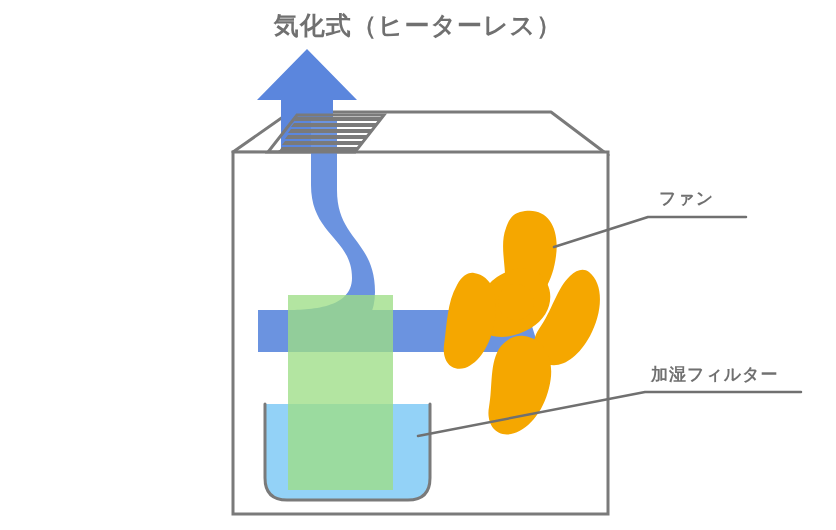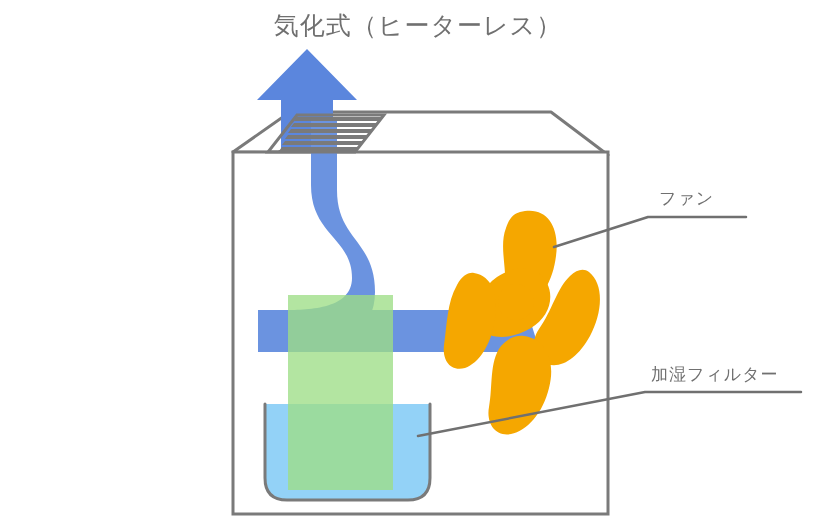--- a/index.html
+++ b/index.html
@@ -7,20 +7,21 @@
     padding: 0;
     background: #ffffff;
   }
   #stage {
     position: relative;
     width: 812px;
     height: 530px;
     background: #ffffff;
     overflow: hidden;
     font-family: "Liberation Sans", "DejaVu Sans", sans-serif;
+    font-weight: bold;
   }
   #diagram-svg {
     position: absolute;
     left: 0;
     top: 0;
     width: 836px;
     height: 530px;
   }
   .diagram-title {
     font-size: 25px;

